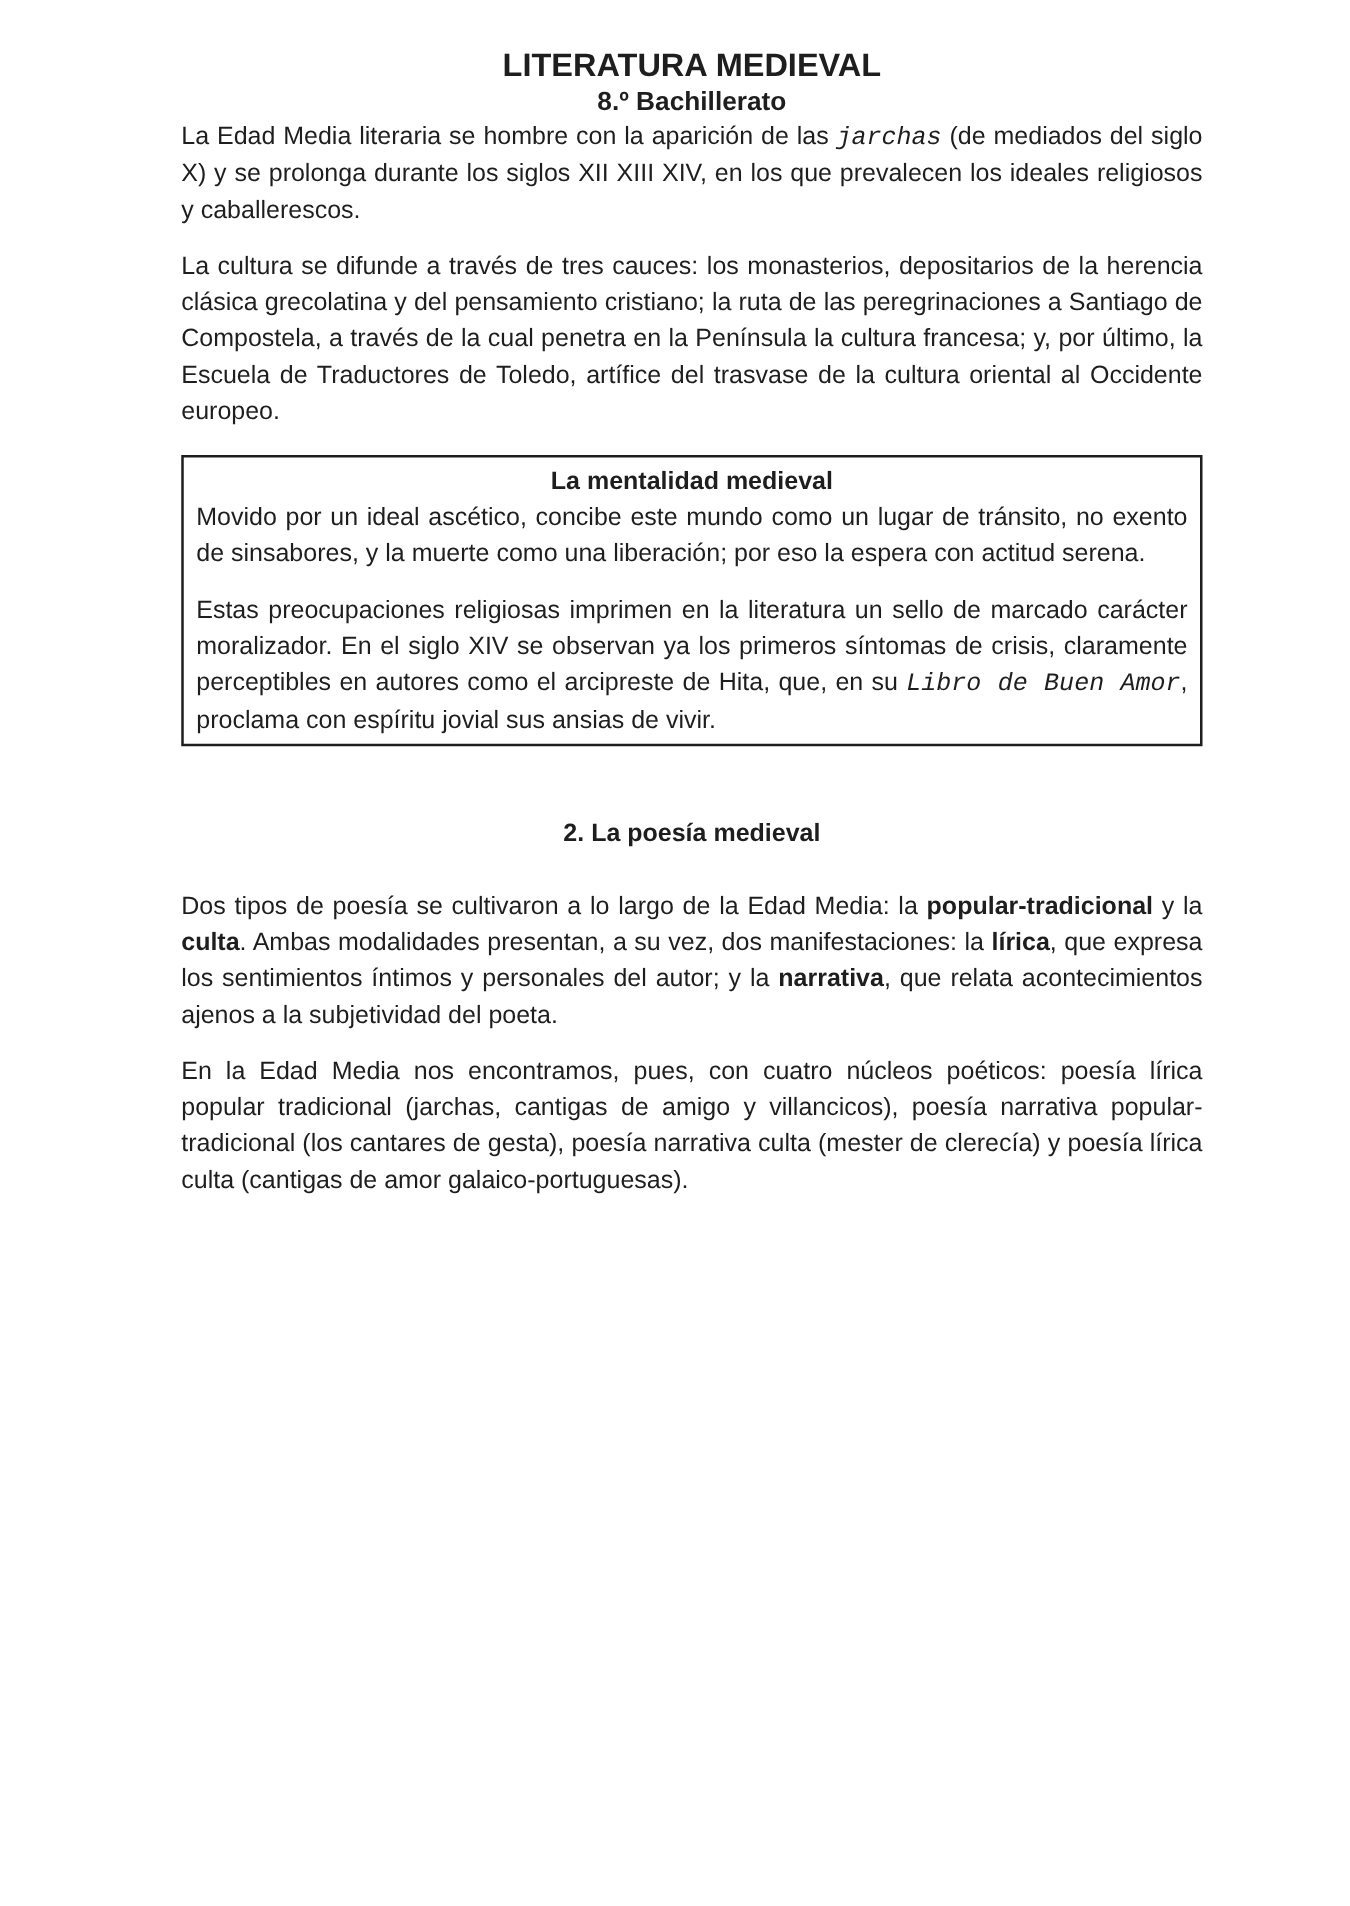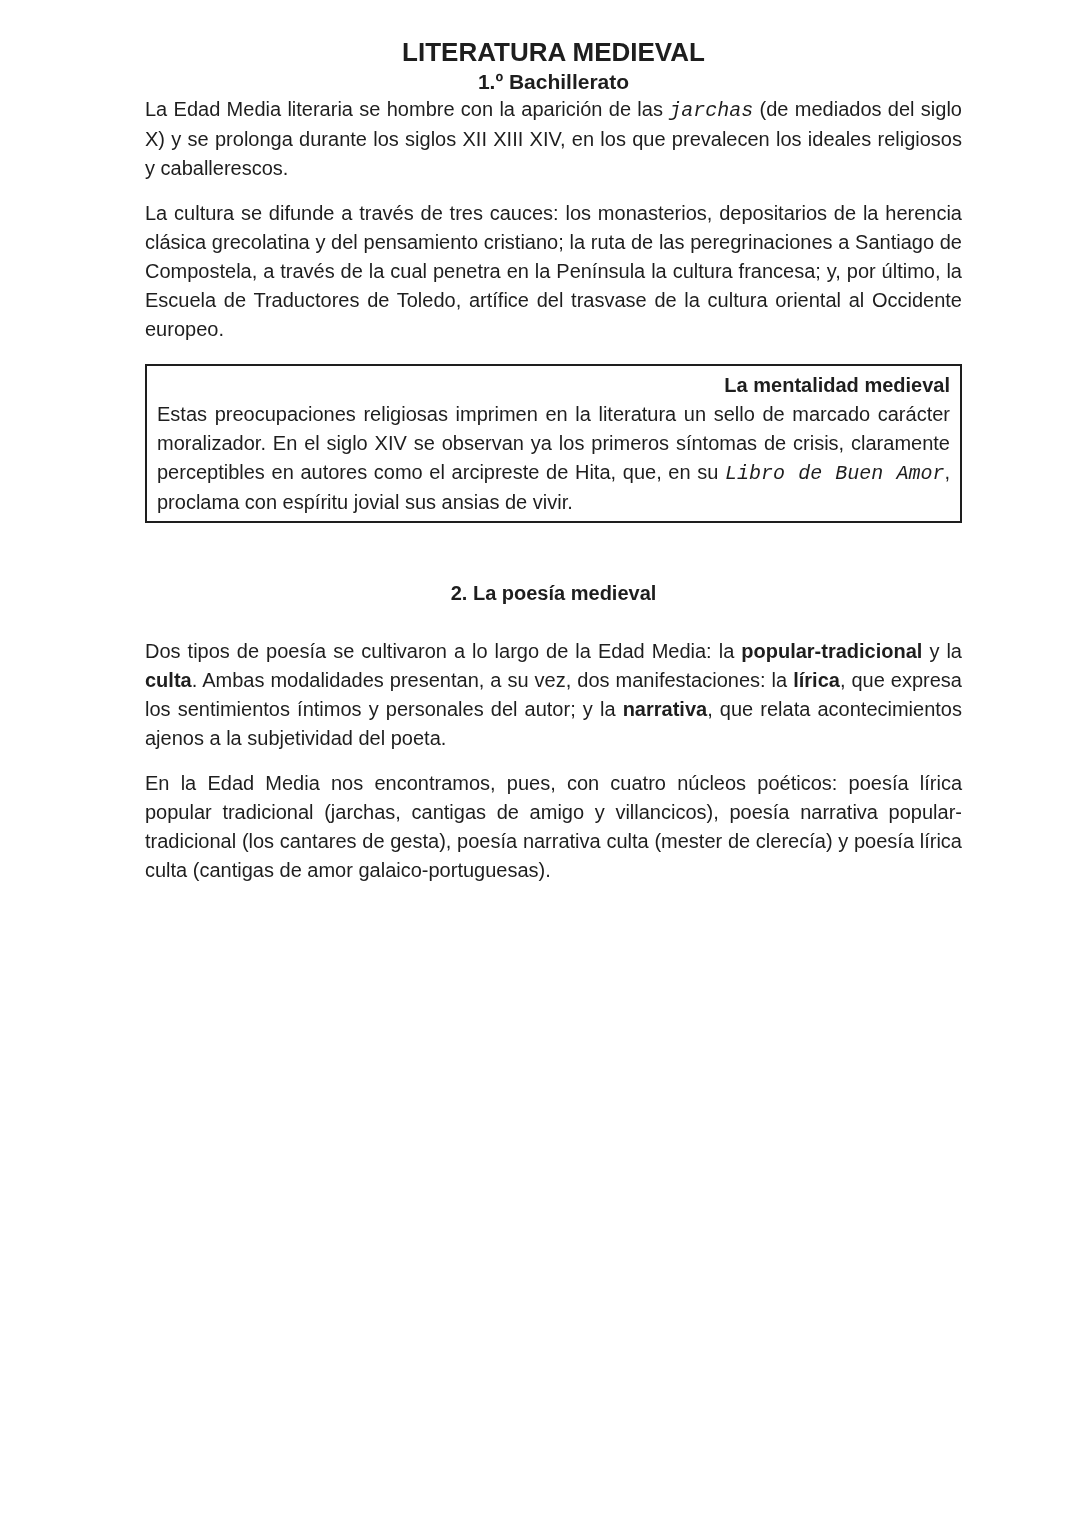--- a/index.html
+++ b/index.html
@@ -59,42 +59,43 @@
   .para strong { font-weight: bold; }
   .callout-box {
     border: 2px solid var(--box_border);
     padding: 5px 10px 4px 10px;
     margin-top: 20px;
     margin-bottom: 56px;
   }
   .callout-box .para { margin-bottom: 16px; }
   .callout-box .box-heading {
     font-weight: bold;
-    text-align: right;
+    text-align: center;
     margin-bottom: 0;
   }
   .callout-box .para:last-child { margin-bottom: 0; }
 </style>
 </head>
 <body>
 
 <div class="page">
   <div class="content">
 
     <h1 class="doc-title">LITERATURA MEDIEVAL</h1>
-    <h2 class="doc-subtitle">1.º Bachillerato</h2>
+    <h2 class="doc-subtitle">8.º Bachillerato</h2>
 
 
     <p class="para"><span>La Edad Media literaria se hombre con la aparición de las </span><em>jarchas</em><span> (de mediados del siglo X) y se prolonga durante los siglos XII XIII XIV, en los que prevalecen los ideales religiosos y caballerescos.</span></p>
 
 
     <p class="para">La cultura se difunde a través de tres cauces: los monasterios, depositarios de la herencia clásica grecolatina y del pensamiento cristiano; la ruta de las peregrinaciones a Santiago de Compostela, a través de la cual penetra en la Península la cultura francesa; y, por último, la Escuela de Traductores de Toledo, artífice del trasvase de la cultura oriental al Occidente europeo.</p>
 
     <div class="callout-box">
       <p class="para box-heading">La mentalidad medieval</p>
+      <p class="para">Movido por un ideal ascético, concibe este mundo como un lugar de tránsito, no exento de sinsabores, y la muerte como una liberación; por eso la espera con actitud serena.</p>
       <p class="para"><span>Estas preocupaciones religiosas imprimen en la literatura un sello de marcado carácter moralizador. En el siglo XIV se observan ya los primeros síntomas de crisis, claramente perceptibles en autores como el arcipreste de Hita, que, en su </span><em>Libro de Buen Amor</em><span>, proclama con espíritu jovial sus ansias de vivir.</span></p>
     </div>
 
     <h3 class="section-heading second">2. La poesía medieval</h3>
 
     <p class="para"><span>Dos tipos de poesía se cultivaron a lo largo de la Edad Media: la </span><strong>popular-tradicional</strong><span> y la </span><strong>culta</strong><span>. Ambas modalidades presentan, a su vez, dos manifestaciones: la </span><strong>lírica</strong><span>, que expresa los sentimientos íntimos y personales del autor; y la </span><strong>narrativa</strong><span>, que relata acontecimientos ajenos a la subjetividad del poeta.</span></p>
 
     <p class="para">En la Edad Media nos encontramos, pues, con cuatro núcleos poéticos: poesía lírica popular tradicional (jarchas, cantigas de amigo y villancicos), poesía narrativa popular-tradicional (los cantares de gesta), poesía narrativa culta (mester de clerecía) y poesía lírica culta (cantigas de amor galaico-portuguesas).</p>
 
   </div>

